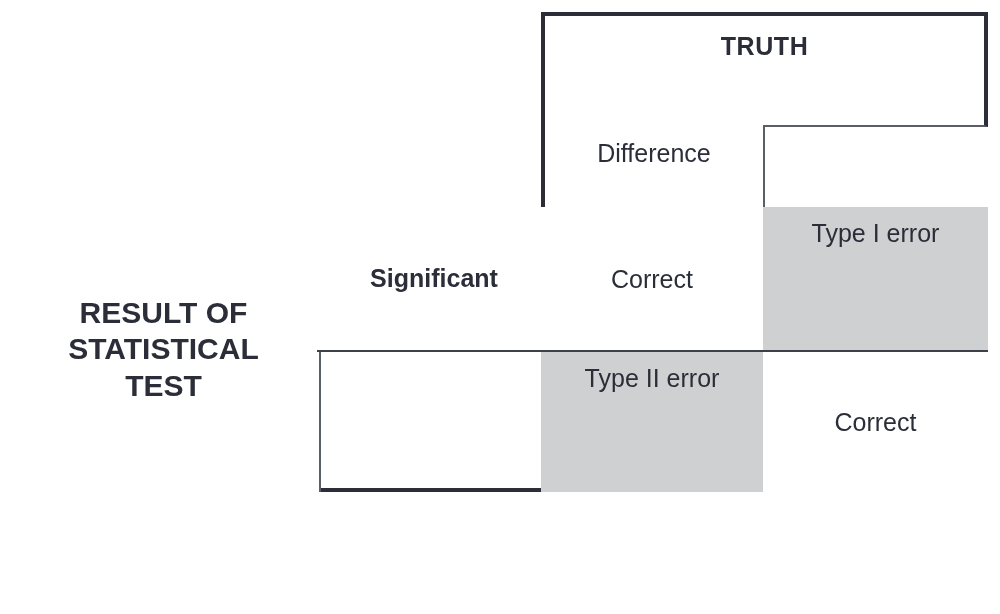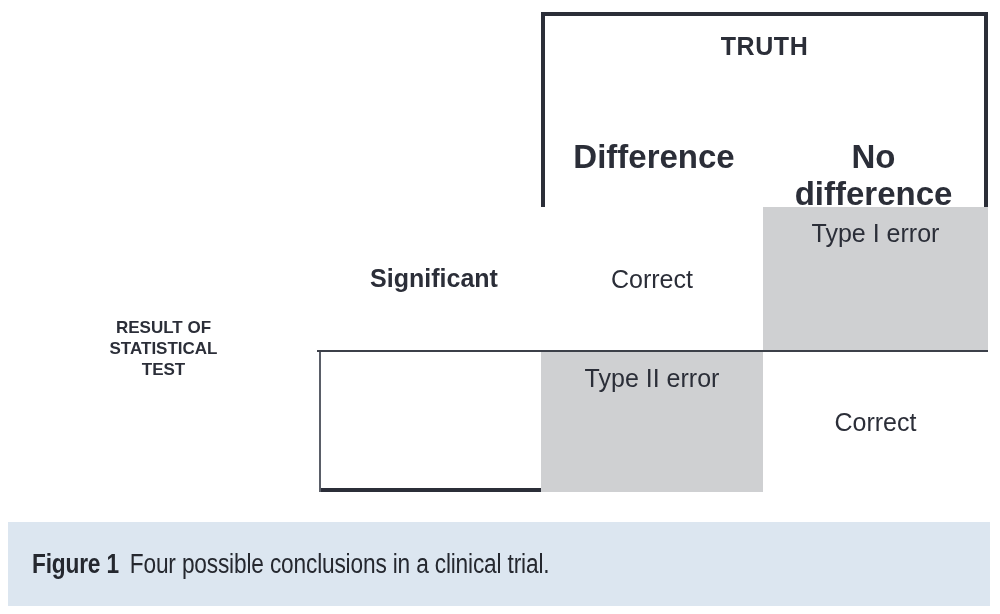--- a/index.html
+++ b/index.html
@@ -67,43 +67,43 @@
   #col-head-nodifference {
     left: 763px; top: 125px; width: 225px; height: 86px;
     border-right: 4px solid #2b2e38;
     border-left: 0;
     border-top: 0;
     border-bottom: 4px solid #2b2e38;
     padding-top: 14px;
   }
   #col-head-difference .txt,
   #col-head-nodifference .txt {
-    font-weight: bold;
-    font-size: 33px;
+    font-weight: normal;
+    font-size: 25px;
   }
 
   
   #body-frame {
     position: absolute;
     left: 8px; top: 207px; width: 980px; height: 285px;
     box-sizing: border-box;
     border: 4px solid #2b2e38;
     background: #ffffff;
   }
 
   
   #rowhead-result {
     left: 8px; top: 207px; width: 313px; height: 285px;
     border: 0;
     border-right: 2px solid #5a5e68;
     align-items: center;
   }
   #rowhead-result .txt {
     font-weight: bold;
-    font-size: 17px;
+    font-size: 30px;
     line-height: 1.22;
   }
 
   
   #rowhead-significant {
     left: 317px; top: 207px; width: 226px; height: 145px;
     border: 0;
     border-right: 2px solid #5a5e68;
     border-bottom: 2px solid #3c4049;
     align-items: center;
@@ -189,24 +189,20 @@
 <div id="figure-root">
 
   <div class="box v-top" id="truth-header">
     <span class="txt">TRUTH</span>
   </div>
 
   <div class="box v-top" id="col-head-difference">
     <span class="txt">Difference</span>
   </div>
 
-  <div class="box v-top" id="col-head-nodifference">
-    <span class="txt">No
-difference</span>
-  </div>
 
   <div id="body-frame"></div>
 
   <div class="box" id="rowhead-result">
     <span class="txt">RESULT OF
 STATISTICAL
 TEST</span>
   </div>
 
   <div class="box" id="rowhead-significant">
@@ -223,19 +219,14 @@
   </div>
 
   <div class="box data-cell shaded" id="cell-nsig-diff">
     <span class="txt">Type II error</span>
   </div>
 
   <div class="box data-cell" id="cell-nsig-nodiff">
     <span class="txt">Correct</span>
   </div>
 
-  <div id="caption-bar">
-    <div class="cap-text">
-      <span class="cap-label">Figure 1</span><span class="cap-body">Four possible conclusions in a clinical trial.</span>
-    </div>
-  </div>
 
 </div>
 
 </body></html>

